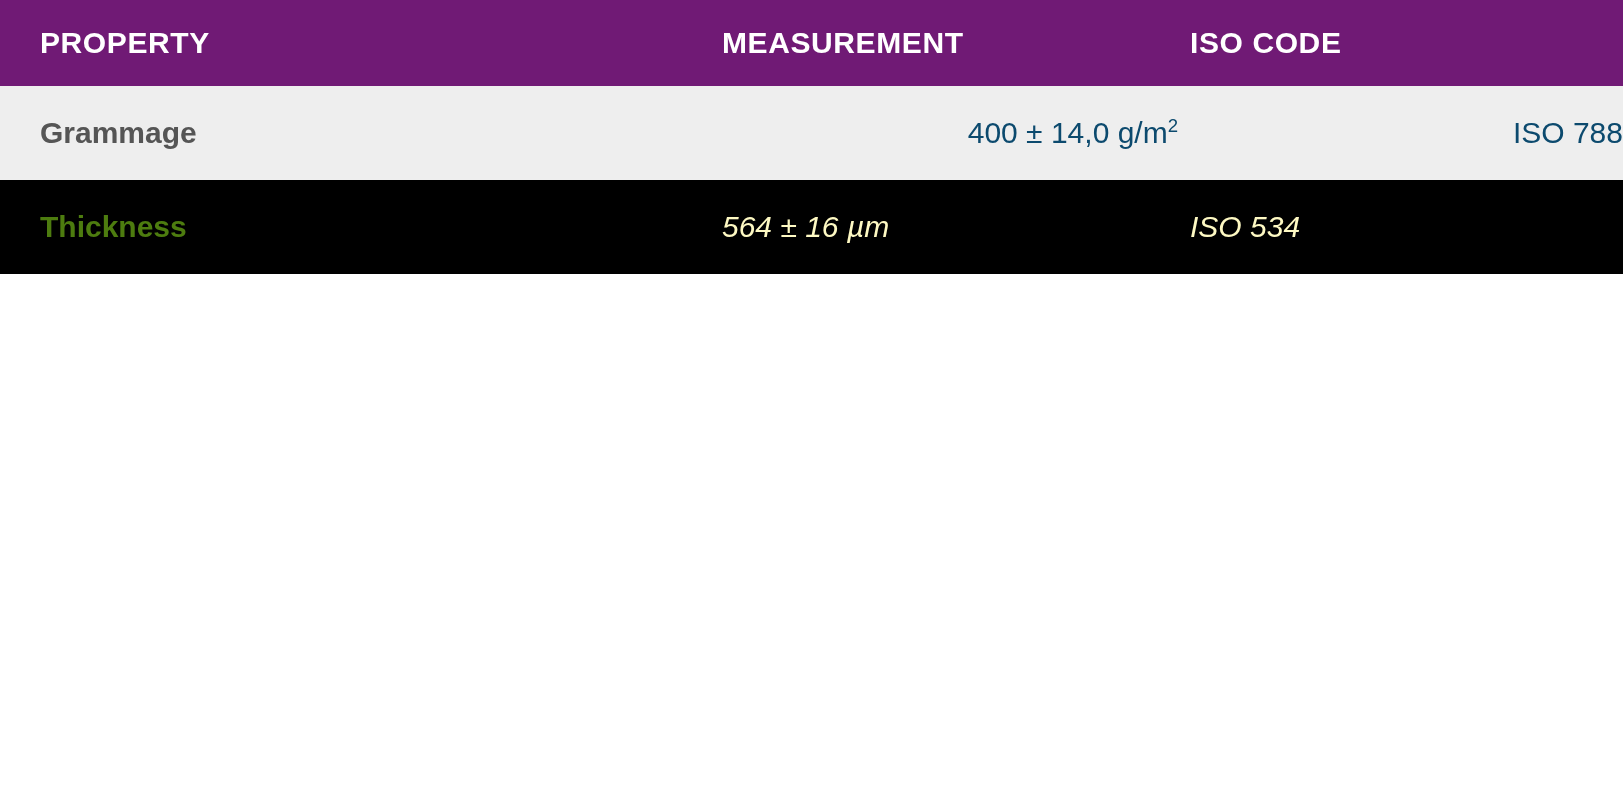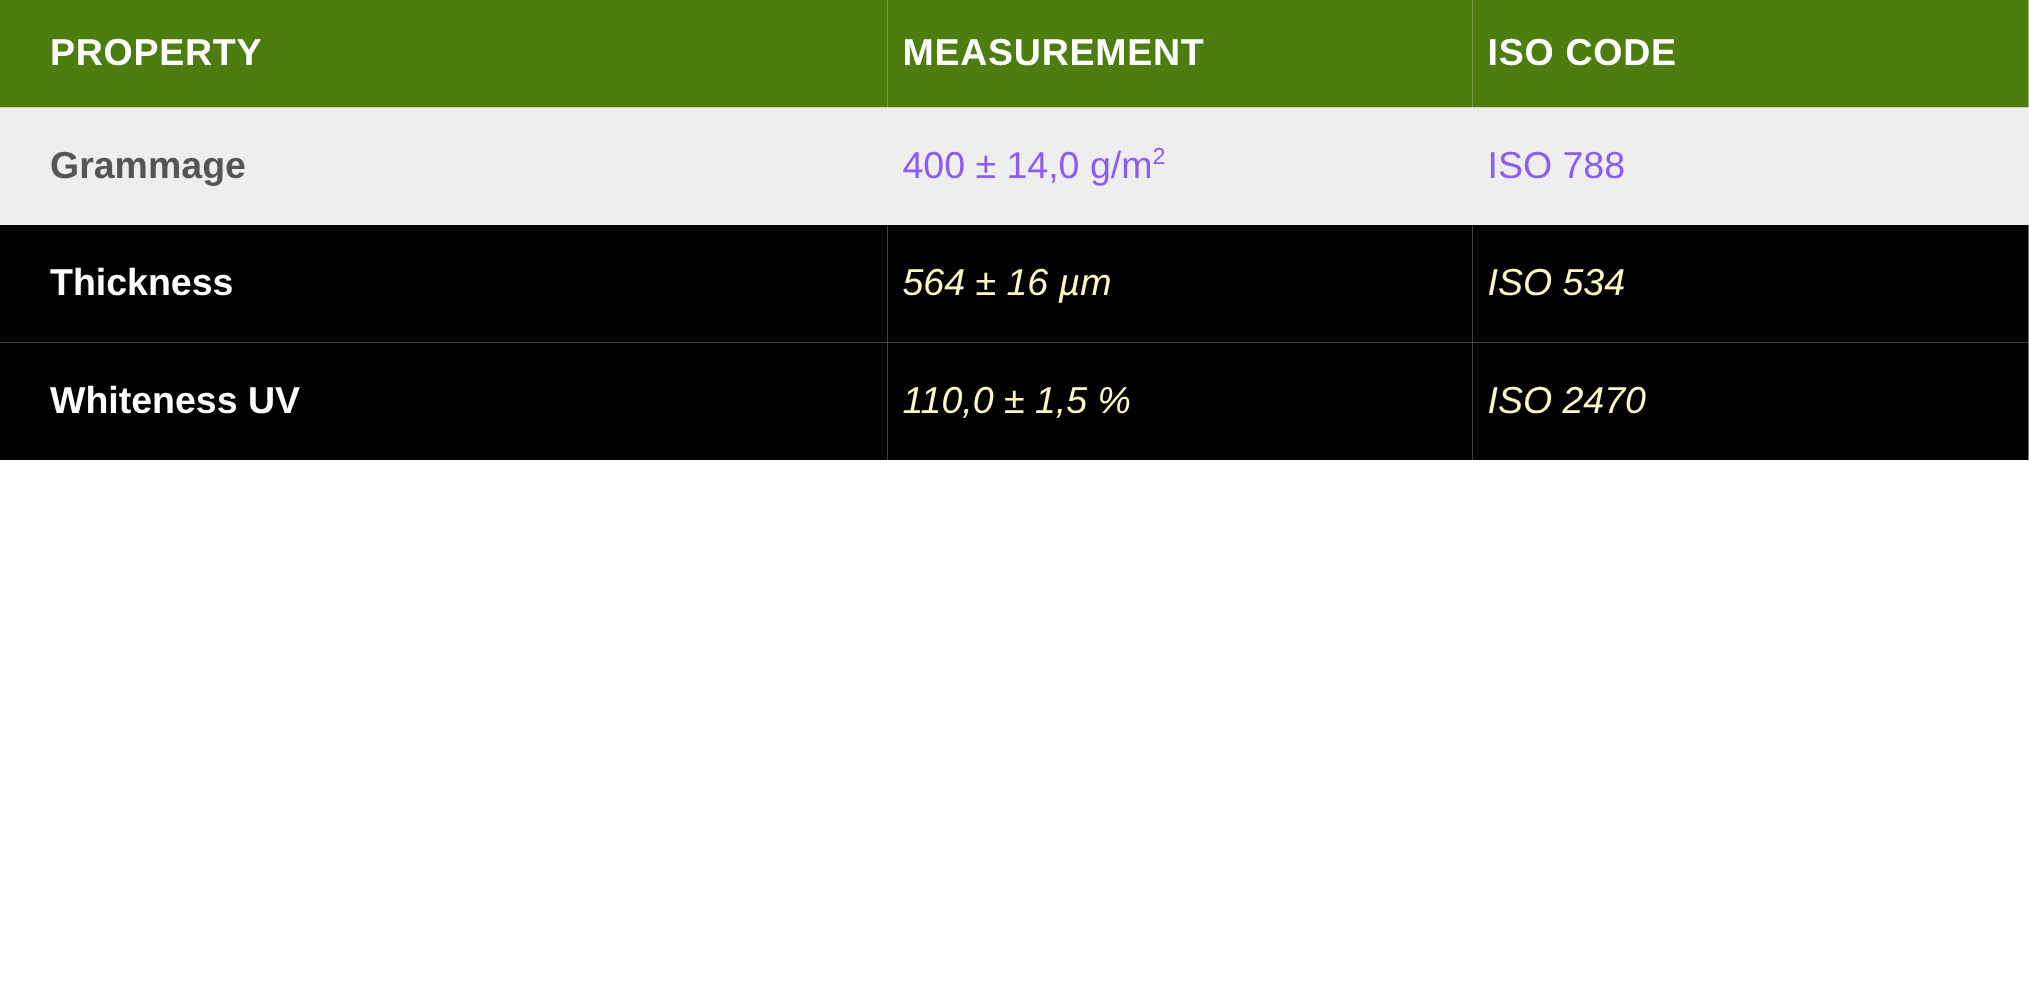--- a/index.html
+++ b/index.html
@@ -16,21 +16,21 @@
   .spec-table {
     width: 1623px;
     border-collapse: collapse;
     table-layout: fixed;
   }
   .spec-table col.col-property { width: 710px; }
   .spec-table col.col-measurement { width: 468px; }
   .spec-table col.col-iso { width: 445px; }
 
   thead th {
-    background: #4d7c0f;
+    background: #701a75;
     color: #ffffff;
     text-align: left;
     font-size: 30px;
     font-weight: bold;
     letter-spacing: 0.6px;
     padding: 26px 0 26px 40px;
     height: 42px;
     box-sizing: border-box;
     vertical-align: middle;
   }
@@ -53,26 +53,26 @@
   }
   tbody td.prop-col {
     font-weight: bold;
   }
 
   tbody tr.row-light td {
     background: #eeeeee;
   }
   tbody tr.row-light td.prop-col { color: #555555; }
   tbody tr.row-light td.m-col,
-  tbody tr.row-light td.iso-col { color: #8b5cf6; }
+  tbody tr.row-light td.iso-col { color: #0c4a6e; text-align: right; }
 
   tbody tr.row-dark td {
     background: #000000;
   }
-  tbody tr.row-dark td.prop-col { color: #ffffff; }
+  tbody tr.row-dark td.prop-col { color: #4d7c0f; }
   tbody tr.row-dark td.m-col,
   tbody tr.row-dark td.iso-col { color: #fef9c3; font-style: italic; }
 
   .footer-strip {
     width: 1623px;
     height: 60px;
     background: #ffffff;
   }
   sup {
     font-size: 0.62em;
@@ -100,20 +100,15 @@
       <tr class="row-light">
         <td class="prop-col">Grammage</td>
         <td class="m-col"><span>400 ± 14,0 g/m</span><sup>2</sup></td>
         <td class="iso-col">ISO 788</td>
       </tr>
       <tr class="row-dark">
         <td class="prop-col">Thickness</td>
         <td class="m-col"><span>564 ± 16 µm</span></td>
         <td class="iso-col">ISO 534</td>
       </tr>
-      <tr class="row-dark">
-        <td class="prop-col">Whiteness UV</td>
-        <td class="m-col"><span>110,0 ± 1,5 %</span></td>
-        <td class="iso-col">ISO 2470</td>
-      </tr>
     </tbody>
 </table>
 <div class="footer-strip"></div>
 
 </body></html>

